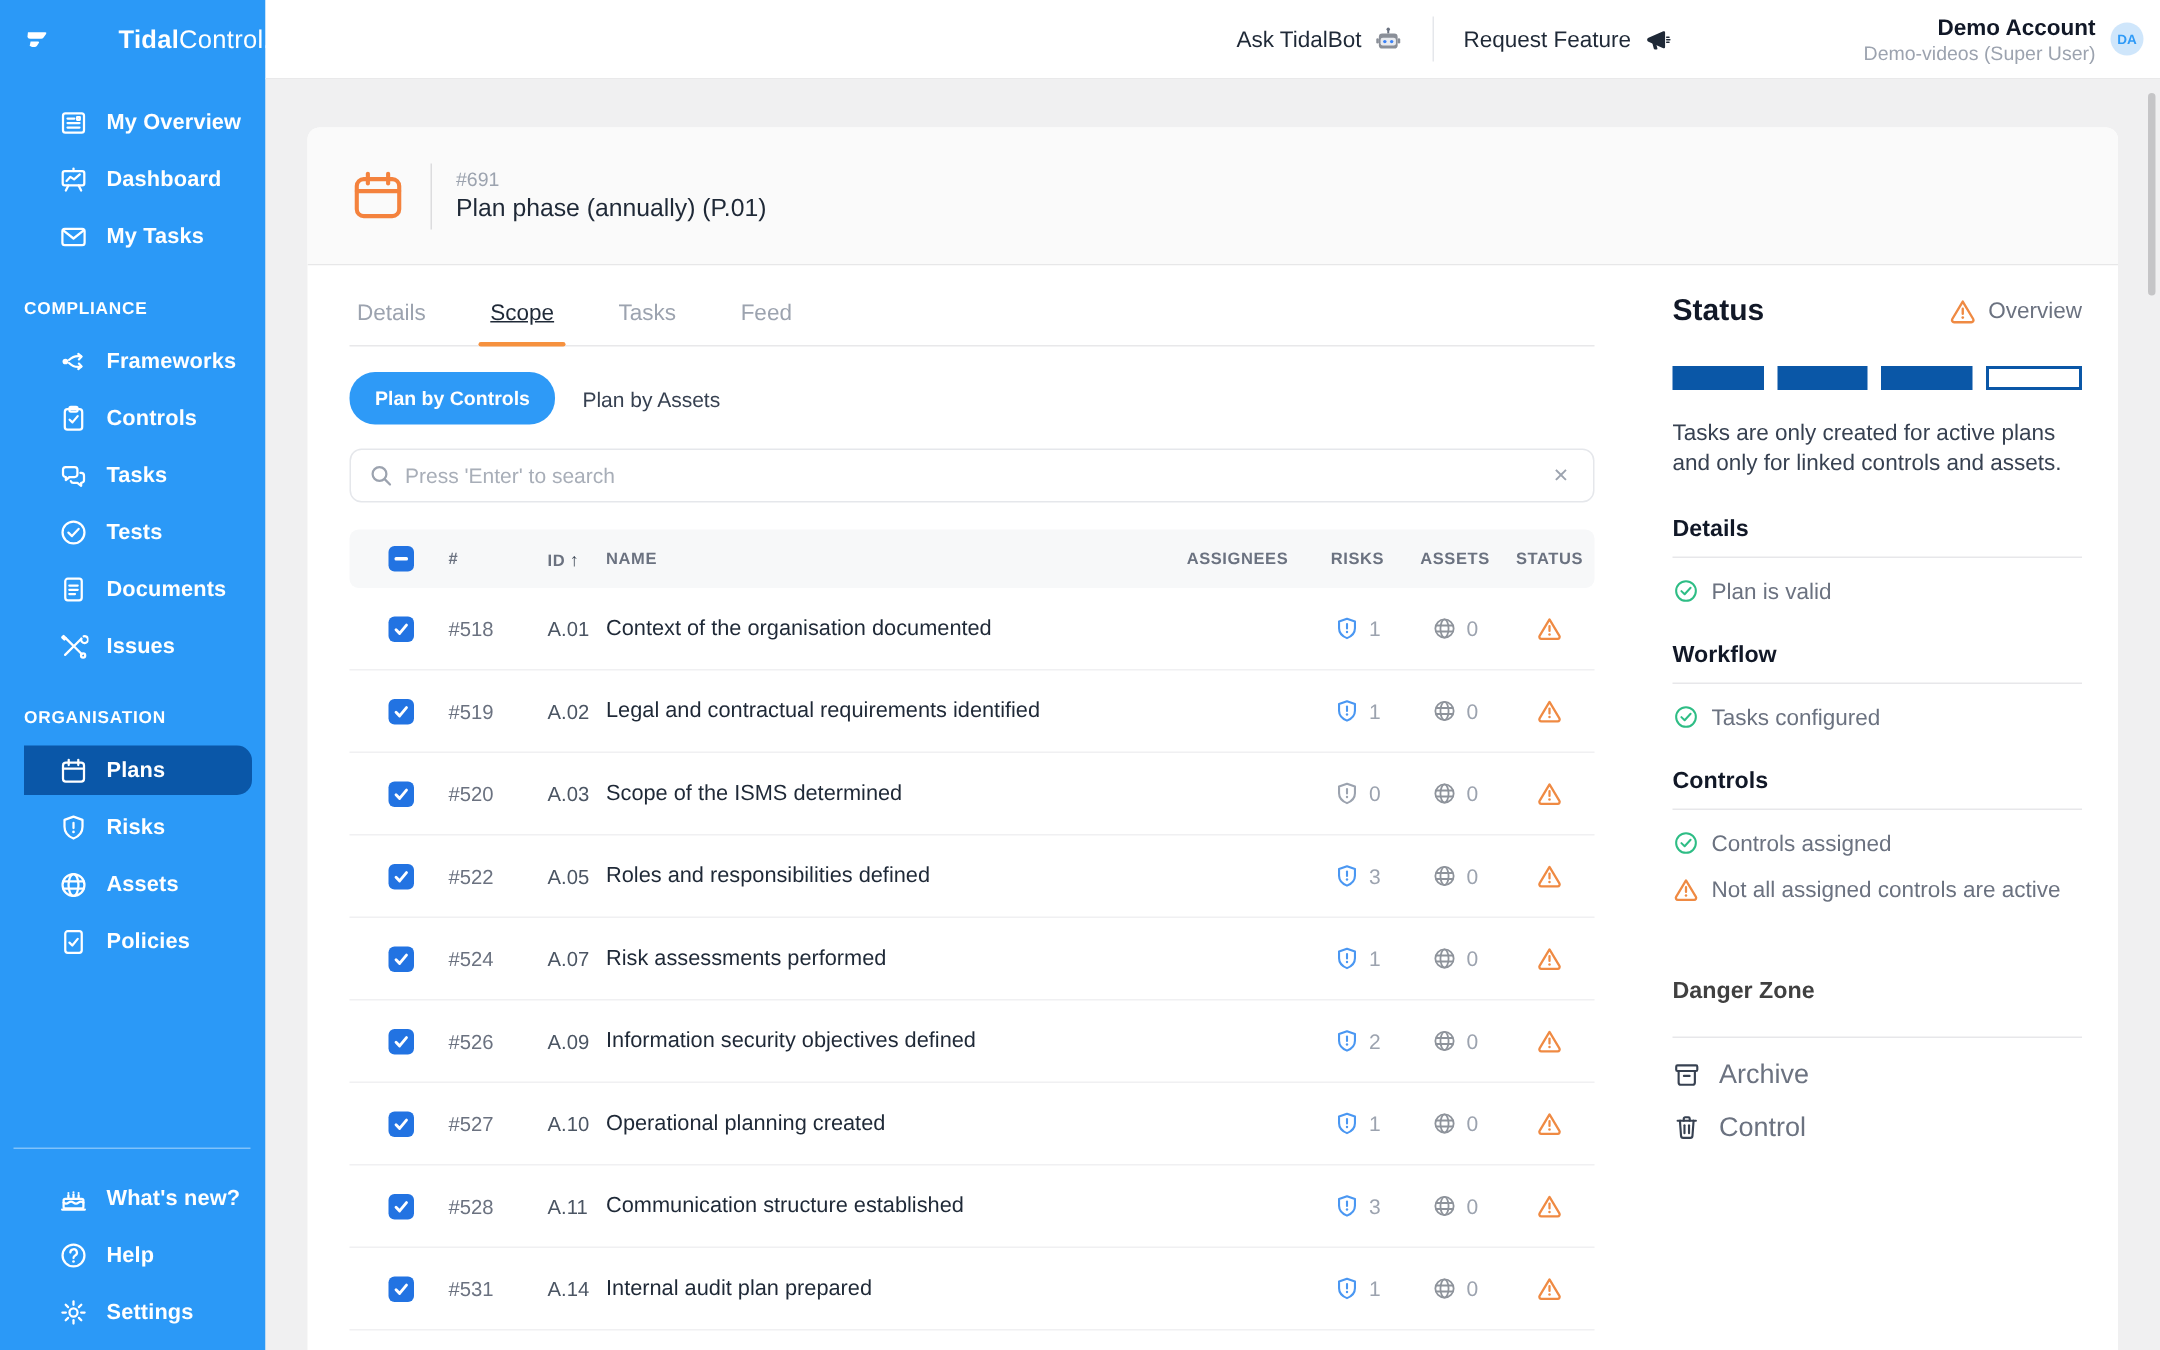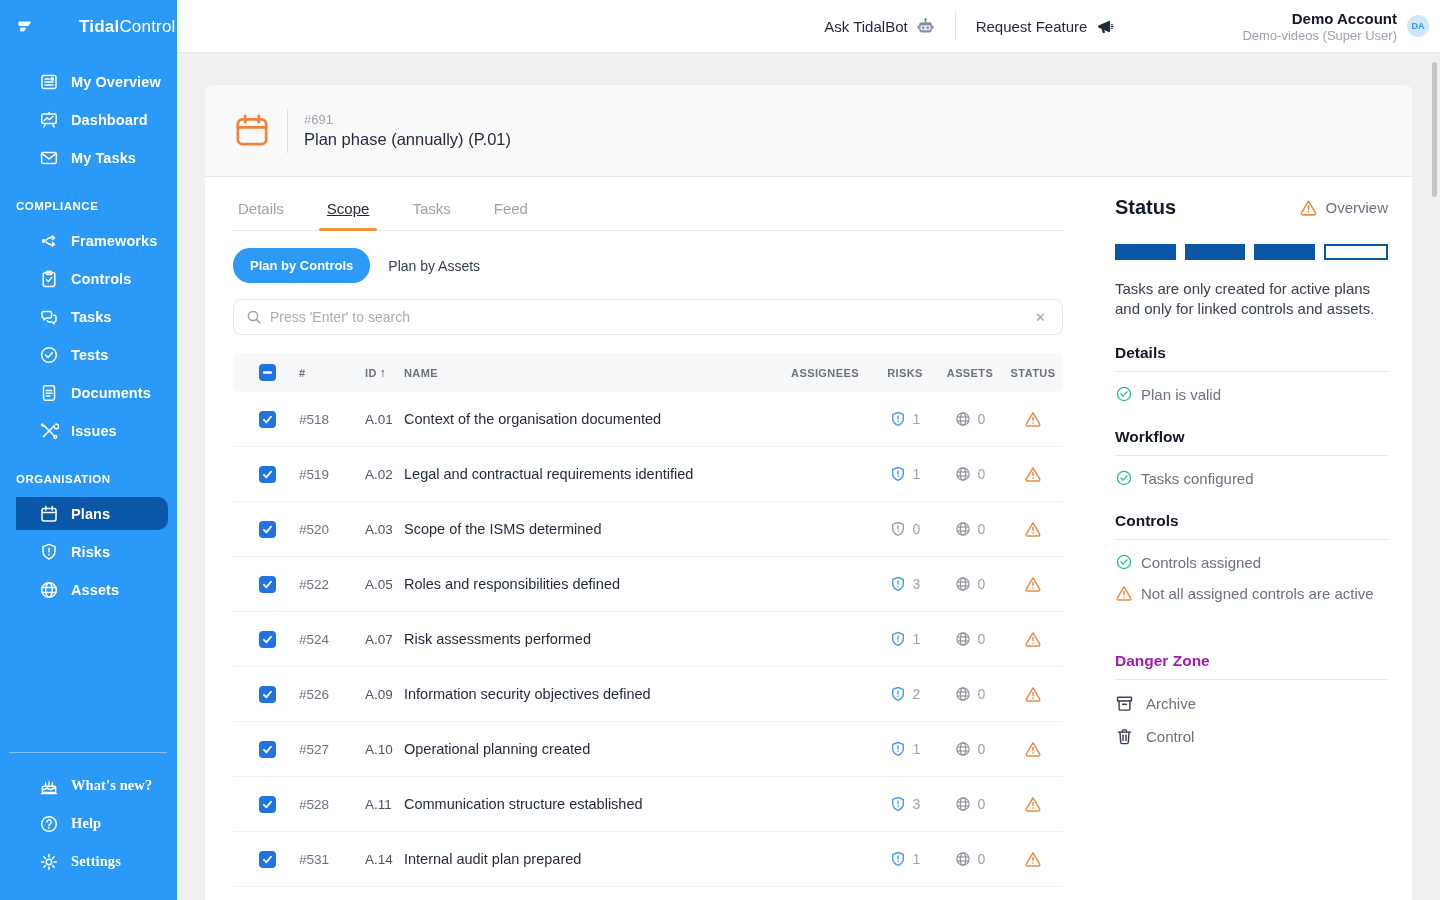--- a/index.html
+++ b/index.html
@@ -10,21 +10,21 @@
   .sidebar { width:177px; min-width:177px; height:900px; background:#2B99F7; color:#fff; display:flex; flex-direction:column; padding-top:16px; }
   .logo { display:flex; align-items:center; gap:6px; padding:0 0 0 14px; margin-bottom:28px; }
   .logo-text { font-size:17px; letter-spacing:.2px; white-space:nowrap; }
   .logo-text b { font-weight:700;margin-left:38px; }
   .side-item { display:flex; align-items:center; gap:12px; height:33px; padding-left:23px; margin:0 0 5px 16px; cursor:pointer; }
   .side-item .side-lbl { font-size:14.5px; font-weight:600; letter-spacing:.1px; }
   .side-item.active { background:#0A57A8; border-radius:0 10px 10px 0; margin-right:9px; }
   .side-section-label { font-size:11.5px; font-weight:700; letter-spacing:.5px; padding-left:16px; margin:26px 0 12px 0; }
   .side-spacer { flex:1; }
   .side-divider { border-top:1px solid rgba(255,255,255,.4); margin:0 10px 16px 9px; }
-  .side-bottom { padding-bottom:17px;font-family:Liberation Serif, serif; }
+  .side-bottom { padding-bottom:4px; }
 
   
   .main-col { flex:1; display:flex; flex-direction:column; position:relative; }
   .topbar { height:53px; background:#fff; border-bottom:1px solid #E9E9EA; display:flex; align-items:center; justify-content:flex-end; padding-right:11px; gap:0; }
   .topbar-link { display:flex; align-items:center; gap:8px; font-size:15px; color:#1F2937; cursor:pointer; padding:0 20px; }
   .topbar-sep { width:1px; height:30px; background:#E5E7EB; }
   .account { text-align:right; margin-left:108px; margin-right:10px; cursor:pointer; }
   .account-name { font-size:15px; font-weight:700; color:#111827; }
   .account-sub { font-size:13px; color:#9CA3AF; margin-top:1px; }
   .avatar { width:22px; height:22px; border-radius:50%; background:#CFE6FB; color:#2E9AF7; font-size:9px; font-weight:700; display:flex; align-items:center; justify-content:center; cursor:pointer; }
@@ -86,22 +86,22 @@
   .sp-state { display:flex; align-items:center; gap:7px; font-size:15px; color:#6B7280; }
   .progress { display:flex; gap:9px; margin-top:25px; height:16px; }
   .pseg { flex:1; background:#0A57A7; }
   .pseg.empty { background:#fff; border:2px solid #0A57A7; }
   .sp-note { margin-top:19px; font-size:15px; line-height:20px; color:#374151; }
   .panel-section { margin-top:25px; }
   .panel-h { font-size:15.5px; font-weight:600; color:#111827; padding-bottom:9px; border-bottom:1px solid #E7E7EA; }
   .panel-item { display:flex; align-items:center; gap:8px; margin-top:13px; font-size:15px; color:#6B7280; }
   .panel-item .pi-ic { display:inline-flex; width:18px; height:18px; }
   .danger-section { margin-top:50px; }
-  .danger-h { font-size:15.5px; font-weight:600; color:#a21caf; padding-bottom:9px; border-bottom:1px solid #E7E7EA; }
-  .danger-item { display:flex; align-items:center; gap:12px; margin-top:14px; font-size:15px; color:#6B7280; cursor:pointer; }
+  .danger-h { font-size:15.5px; font-weight:600; color:#404040; padding-bottom:21px; border-bottom:1px solid #E7E7EA; }
+  .danger-item { display:flex; align-items:center; gap:12px; margin-top:14px; font-size:18px; color:#6B7280; cursor:pointer; }
   .danger-item .pi-ic { display:inline-flex; width:19px; height:19px; color:#374151; }
 </style>
 </head>
 <body>
 
 <div class="app">
 
   <aside class="sidebar">
     <div class="logo">
       <span style="display:inline-flex">
@@ -237,20 +237,29 @@
         <div class="side-item">
           <span style="display: inline-flex; width: 20px; height: 20px; color: rgb(255, 255, 255);">
             <svg viewBox="0 0 20 20" fill="none" stroke="currentColor" stroke-width="1.5" stroke-linecap="round" stroke-linejoin="round" width="20" height="20">
               <circle cx="10" cy="10" r="7.3"></circle>
               <ellipse cx="10" cy="10" rx="3.3" ry="7.3"></ellipse>
               <line x1="3" y1="7.6" x2="17" y2="7.6"></line>
               <line x1="3" y1="12.4" x2="17" y2="12.4"></line>
             </svg>
           </span>
           <span class="side-lbl">Assets</span>
+        </div>
+        <div class="side-item">
+          <span style="display: inline-flex; width: 20px; height: 20px; color: rgb(255, 255, 255);">
+            <svg viewBox="0 0 20 20" fill="none" stroke="currentColor" stroke-width="1.5" stroke-linecap="round" stroke-linejoin="round" width="20" height="20">
+              <rect x="4.5" y="2.8" width="11" height="14.4" rx="1.7"></rect>
+              <polyline points="7.3,10.4 9.2,12.3 12.8,7.9"></polyline>
+            </svg>
+          </span>
+          <span class="side-lbl">Policies</span>
         </div>
       </nav>
     <div class="side-spacer"></div>
     <div class="side-divider"></div>
     <div class="side-bottom" id="side-bottom">
         <div class="side-item">
           <span style="display: inline-flex; width: 20px; height: 20px; color: rgb(255, 255, 255);">
             <svg viewBox="0 0 20 20" fill="none" stroke="currentColor" stroke-width="1.5" stroke-linecap="round" stroke-linejoin="round" width="20" height="20">
               <rect x="3.4" y="10.2" width="13.2" height="6.4" rx="1.1"></rect>
               <path d="M3.4 12.8c1.1.9 2.2.9 3.3 0s2.2-.9 3.3 0 2.2.9 3.3 0 2.2-.9 3.3 0"></path>

